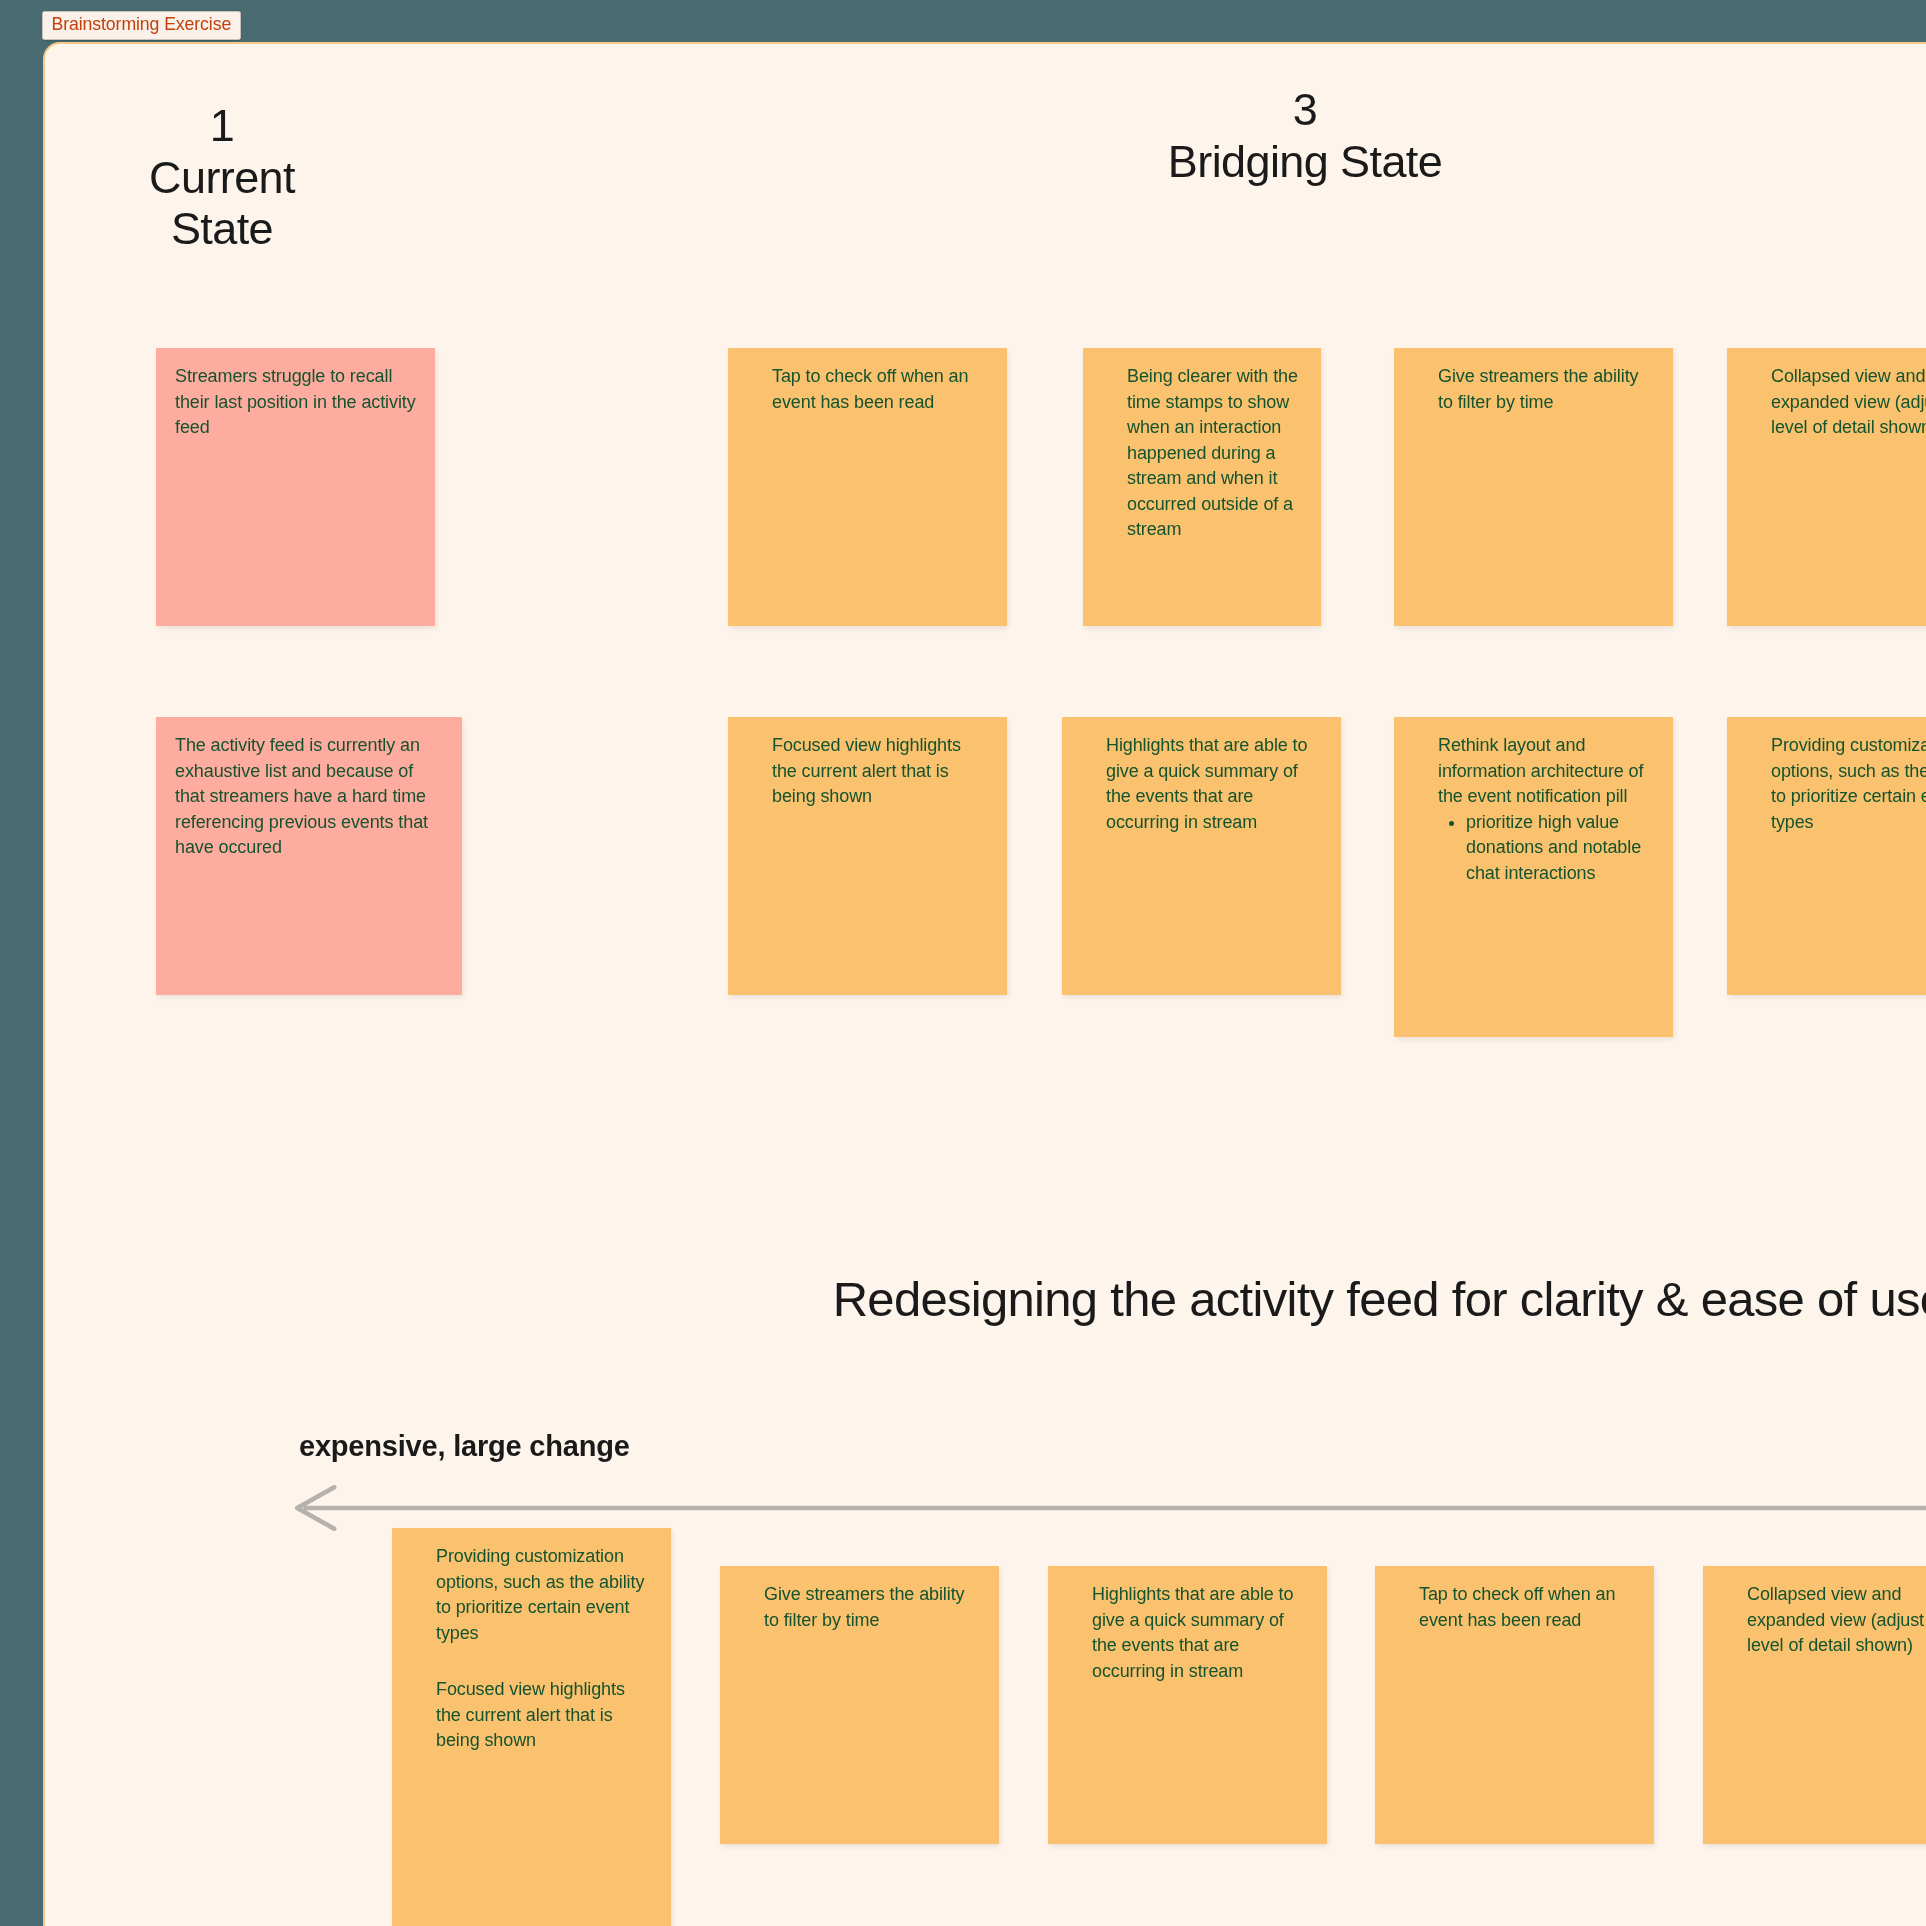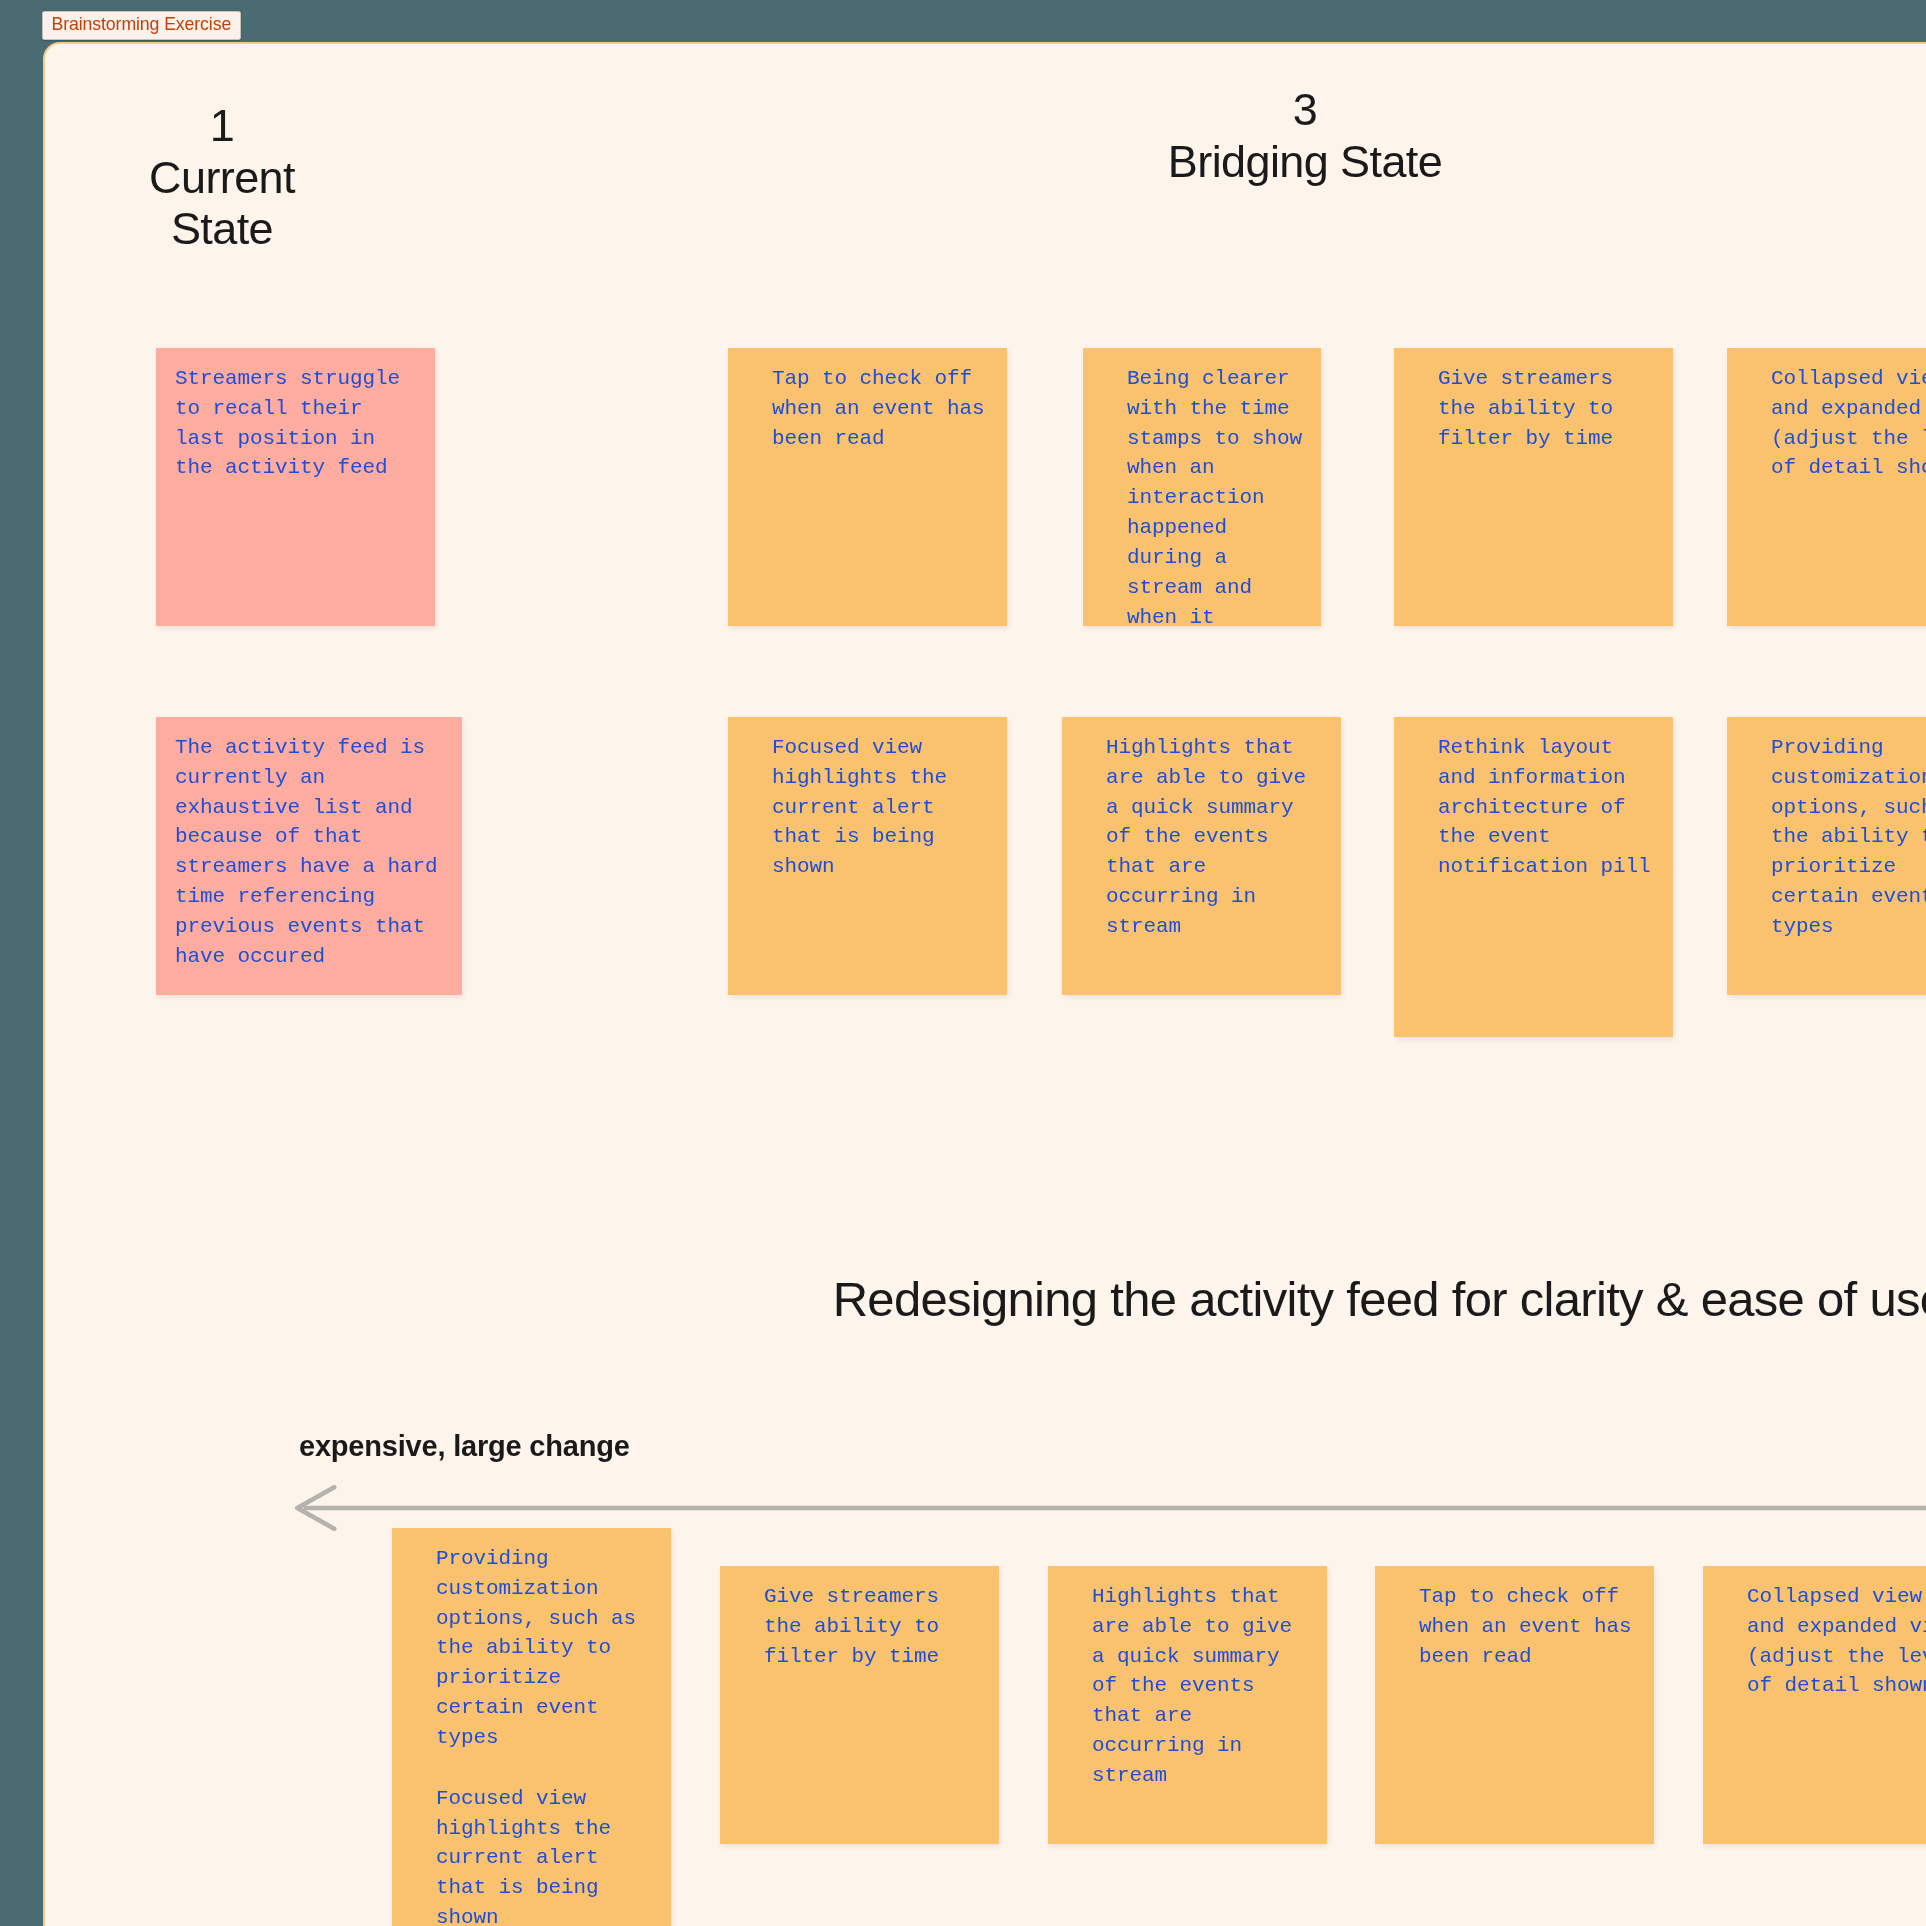--- a/index.html
+++ b/index.html
@@ -67,27 +67,26 @@
   }
 
   #head-current  { left: 69px;  top: 58px; width: 216px; }
   #head-bridging { left: 1056px; top: 42px; width: 408px; }
 
   
   .note {
     position: absolute;
     box-sizing: border-box;
     padding: 16px 18.5px 16px 19px;
-    color: #1d4ed8;
-    font-size: 21px;
+    color: #14532d;
+    font-size: 18px;
     line-height: 1.42;
     letter-spacing: -0.1px;
     box-shadow: 2.3px 3.1px 5.4px rgba(60,40,20,0.10);
     overflow: hidden;
-    font-family: Liberation Mono, monospace;
   }
   .note.pink   { background: #FFACA0; }
   .note.orange { background: #FAC26E; padding-left: 44px; }
 
   .note p { margin: 0; }
   .note ul {
     margin: 0;
     padding-left: 28px;
     list-style: disc;
   }
@@ -171,20 +170,23 @@
   <div class="note orange" style="left:683px; top:673px; width:279px; height:278px;">
     <p>Focused view highlights the current alert that is being shown</p>
   </div>
 
   <div class="note orange" style="left:1017px; top:673px; width:279px; height:278px;">
     <p>Highlights that are able to give a quick summary of the events that are occurring in stream</p>
   </div>
 
   <div class="note orange" style="left:1349px; top:673px; width:279px; height:320px;">
     <p>Rethink layout and information architecture of the event notification pill</p>
+    <ul>
+      <li>prioritize high value donations and notable chat interactions</li>
+    </ul>
   </div>
 
   <div class="note orange" style="left:1682px; top:673px; width:279px; height:278px;">
     <p>Providing customization options, such as the ability to prioritize certain event types</p>
   </div>
 
   <div id="section-title">Redesigning the activity feed for clarity &amp; ease of use</div>
 
   <div class="axis-label" id="axis-label-left">expensive, large change</div>
 

